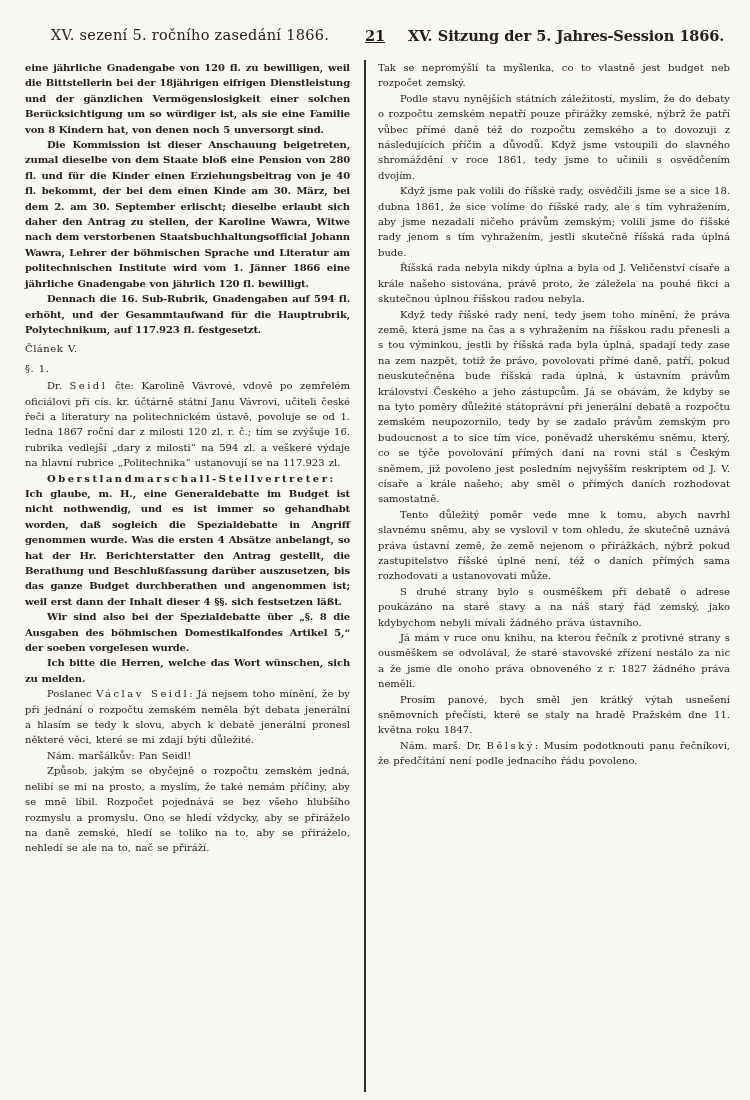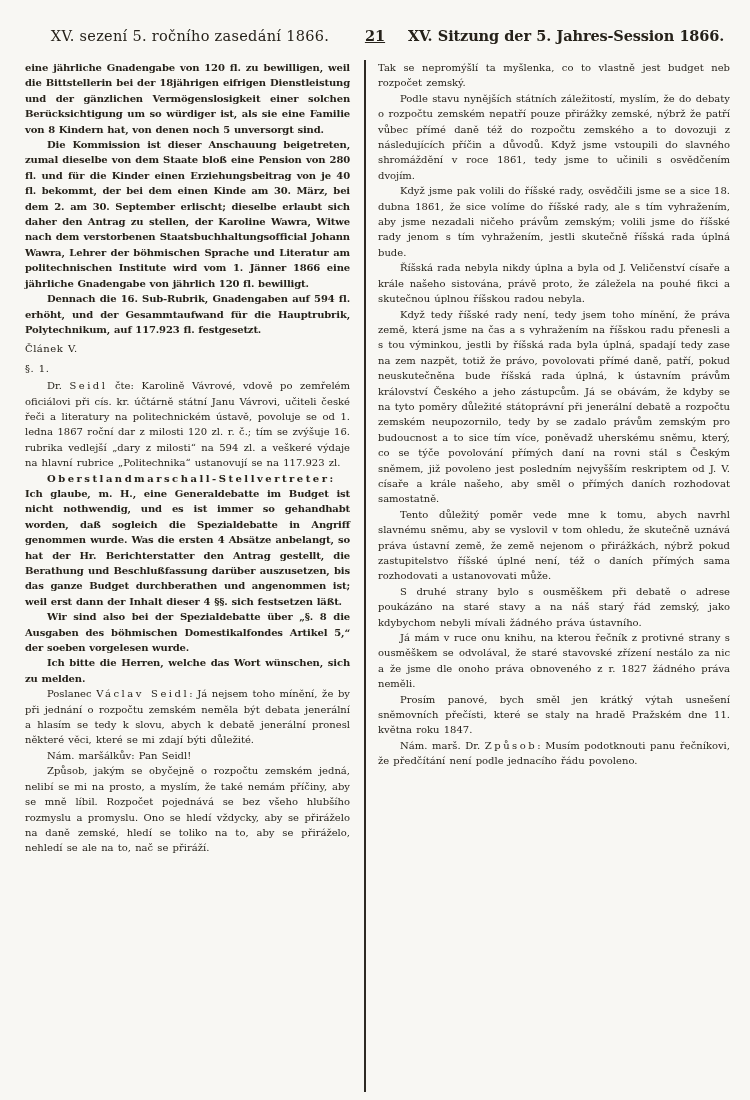--- a/index.html
+++ b/index.html
@@ -11,21 +11,21 @@
   .page {
     position: relative;
     width: 750px; height: 1100px;
     background: #f8f7f3;
     overflow: hidden;
     color: #26221a;
   }
   
   .header {
     position: absolute; top: 27px; left: 25px; right: 13px;
-    display: flex; align-items: center;
+    display: flex; align-items: flex-start;
     font-size: 14.5px;
   }
   .header .h-left  { width: 330px; text-align: center; letter-spacing: 0.3px; }
   .header .h-page  { width: 40px;  text-align: center; font-weight: bold; text-decoration: underline; }
   .header .h-right { flex: 1; text-align: center; }
   
   .divider {
     position: absolute; top: 60px; bottom: 8px; left: 364px;
     width: 2px; background: #2e2a24;
   }
@@ -85,17 +85,17 @@
     <div class="col col-right">
         <p class="">Tak se nepromýšlí ta myšlenka, co to vlastně jest budget neb rozpočet zemský.</p>
         <p class="indent">Podle stavu nynějších státních záležitostí, myslím, že do debaty o rozpočtu zemském nepatří pouze přirážky zemské, nýbrž že patří vůbec přímé daně též do rozpočtu zemského a to dovozuji z následujících příčin a důvodů. Když jsme vstoupili do slavného shromáždění v roce 1861, tedy jsme to učinili s osvědčením dvojím.</p>
         <p class="indent">Když jsme pak volili do říšské rady, osvědčili jsme se a sice 18. dubna 1861, že sice volíme do říšské rady, ale s tím vyhražením, aby jsme nezadali ničeho právům zemským; volili jsme do říšské rady jenom s tím vyhražením, jestli skutečně říšská rada úplná bude.</p>
         <p class="indent">Říšská rada nebyla nikdy úplna a byla od J. Veličenství císaře a krále našeho sistována, právě proto, že záležela na pouhé fikci a skutečnou úplnou říšskou radou nebyla.</p>
         <p class="indent">Když tedy říšské rady není, tedy jsem toho mínění, že práva země, která jsme na čas a s vyhražením na říšskou radu přenesli a s tou výminkou, jestli by říšská rada byla úplná, spadají tedy zase na zem nazpět, totiž že právo, povolovati přímé daně, patří, pokud neuskutečněna bude říšská rada úplná, k ústavním právům království Českého a jeho zástupcům. Já se obávám, že kdyby se na tyto poměry důležité státoprávní při jenerální debatě a rozpočtu zemském neupozornilo, tedy by se zadalo právům zemským pro budoucnost a to sice tím více, poněvadž uherskému sněmu, který, co se týče povolování přímých daní na rovni stál s Českým sněmem, již povoleno jest posledním nejvyšším reskriptem od J. V. císaře a krále našeho, aby směl o přímých daních rozhodovat samostatně.</p>
         <p class="indent">Tento důležitý poměr vede mne k tomu, abych navrhl slavnému sněmu, aby se vyslovil v tom ohledu, že skutečně uznává práva ústavní země, že země nejenom o přirážkách, nýbrž pokud zastupitelstvo říšské úplné není, též o daních přímých sama rozhodovati a ustanovovati může.</p>
         <p class="indent">S druhé strany bylo s ousměškem při debatě o adrese poukázáno na staré stavy a na náš starý řád zemský, jako kdybychom nebyli mívali žádného práva ústavního.</p>
         <p class="indent">Já mám v ruce onu knihu, na kterou řečník z protivné strany s ousměškem se odvolával, že staré stavovské zřízení nestálo za nic a že jsme dle onoho práva obnoveného z r. 1827 žádného práva neměli.</p>
         <p class="indent">Prosím panové, bych směl jen krátký výtah usnešení sněmovních přečísti, které se staly na hradě Pražském dne 11. května roku 1847.</p>
-        <p class="indent">Nám. marš. Dr. <span class="lead">Způsob</span>: Musím podotknouti panu řečníkovi, že předčítání není podle jednacího řádu povoleno.</p>
+        <p class="indent">Nám. marš. Dr. <span class="lead">Bělský</span>: Musím podotknouti panu řečníkovi, že předčítání není podle jednacího řádu povoleno.</p>
       </div>
   </div>
 
 </div>
 
 </body></html>

